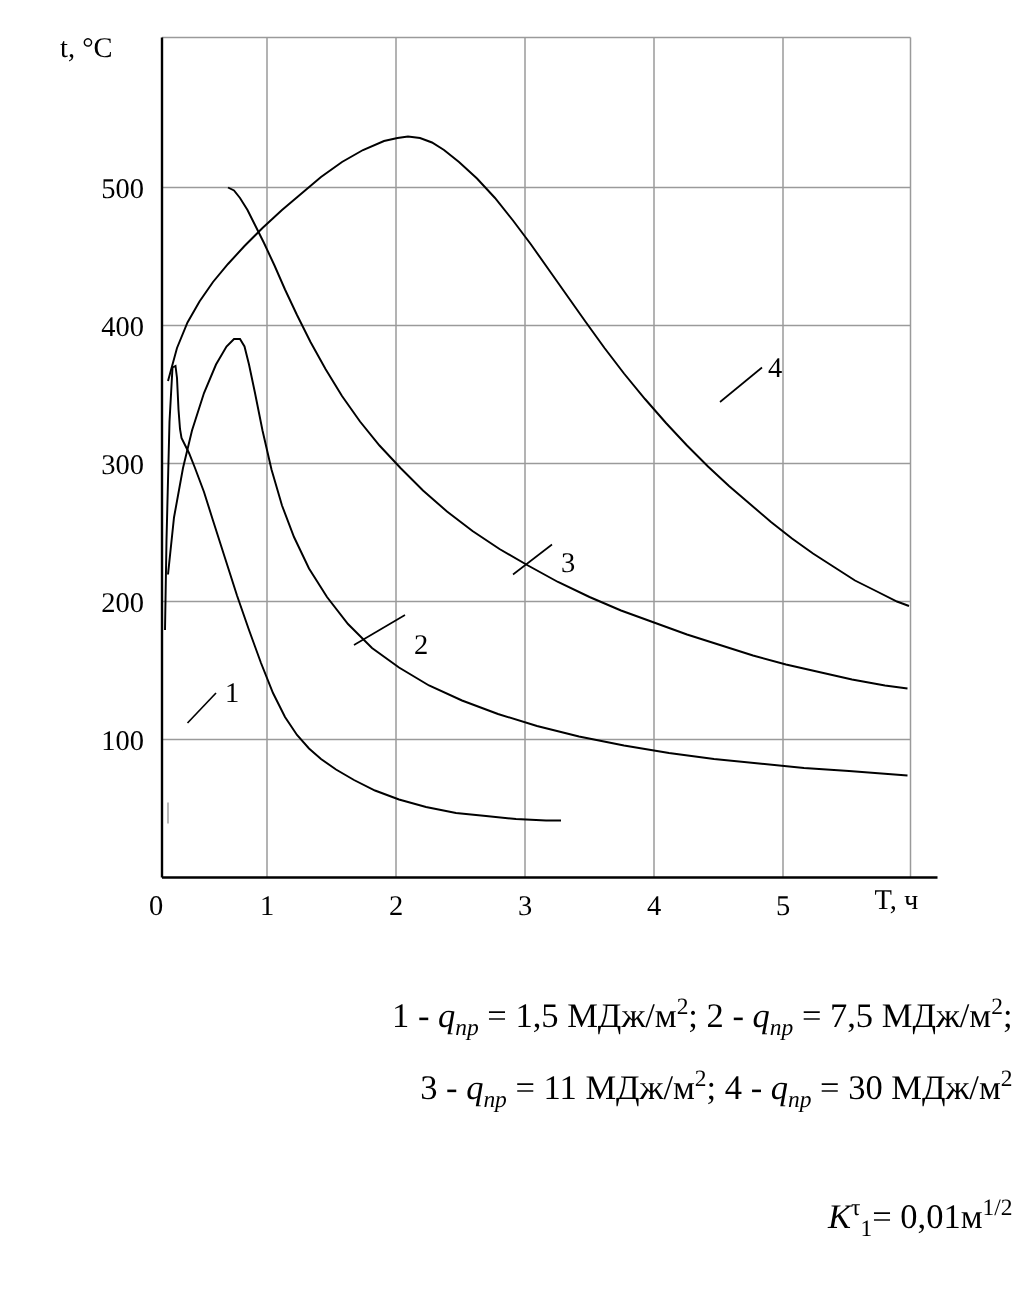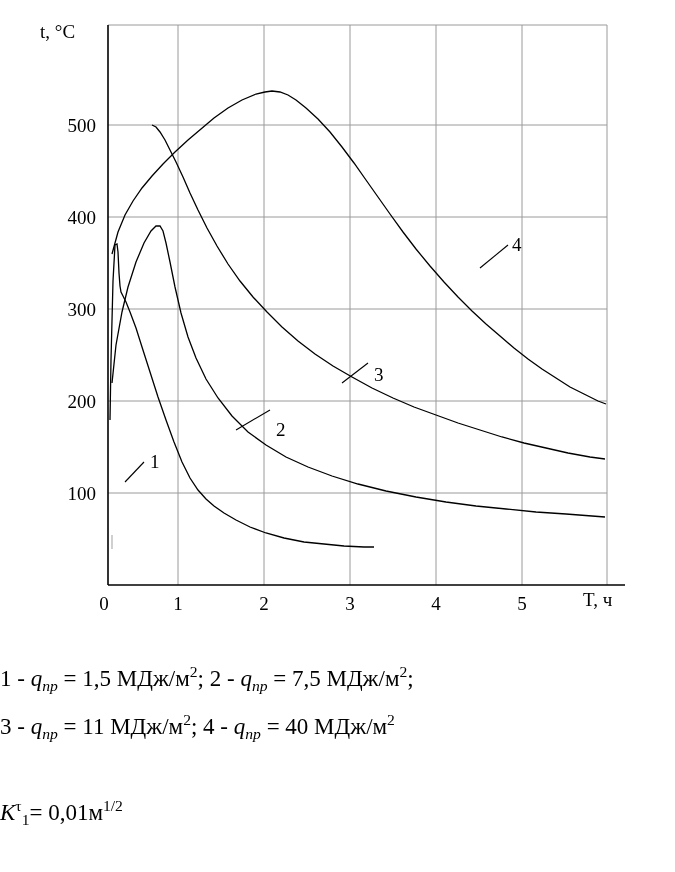--- a/index.html
+++ b/index.html
@@ -35,21 +35,21 @@
   }
   .curve-label-text {
     font-family: "Liberation Serif", serif;
     font-size: 19px;
   }
   #caption-block {
     position: absolute;
     left: 0;
     top: 655px;
     width: 675px;
-    text-align: left;
+    text-align: right;
   }
   .legend-line {
     font-family: "Liberation Serif", serif;
     font-size: 23px;
     line-height: 34px;
     white-space: nowrap;
   }
   .legend-line .it {
     font-style: italic;
   }
@@ -142,21 +142,21 @@
 
     <line x1="112" y1="535" x2="112" y2="549" stroke="#b0b0b0" stroke-width="1.2"></line>
   </svg>
 </div>
 
 <div id="caption-block">
   <div class="legend-line">
     <span>1 - </span><span class="it">q</span><sub class="it">пр</sub><span> = 1,5 МДж/м</span><sup>2</sup><span>; </span><span>2 - </span><span class="it">q</span><sub class="it">пр</sub><span> = 7,5 МДж/м</span><sup>2</sup><span>;</span>
   </div>
   <div class="legend-line">
-    <span>3 - </span><span class="it">q</span><sub class="it">пр</sub><span> = 11 МДж/м</span><sup>2</sup><span>; </span><span>4 - </span><span class="it">q</span><sub class="it">пр</sub><span> = 40 МДж/м</span><sup>2</sup>
+    <span>3 - </span><span class="it">q</span><sub class="it">пр</sub><span> = 11 МДж/м</span><sup>2</sup><span>; </span><span>4 - </span><span class="it">q</span><sub class="it">пр</sub><span> = 30 МДж/м</span><sup>2</sup>
   </div>
 
   <div id="figure-title">
     <div id="title-line2">
       <span class="it">K</span><sup>τ</sup><sub>1</sub><span>= 0,01м</span><sup>1/2</sup>
     </div>
   </div>
 </div>
 
 </body></html>

